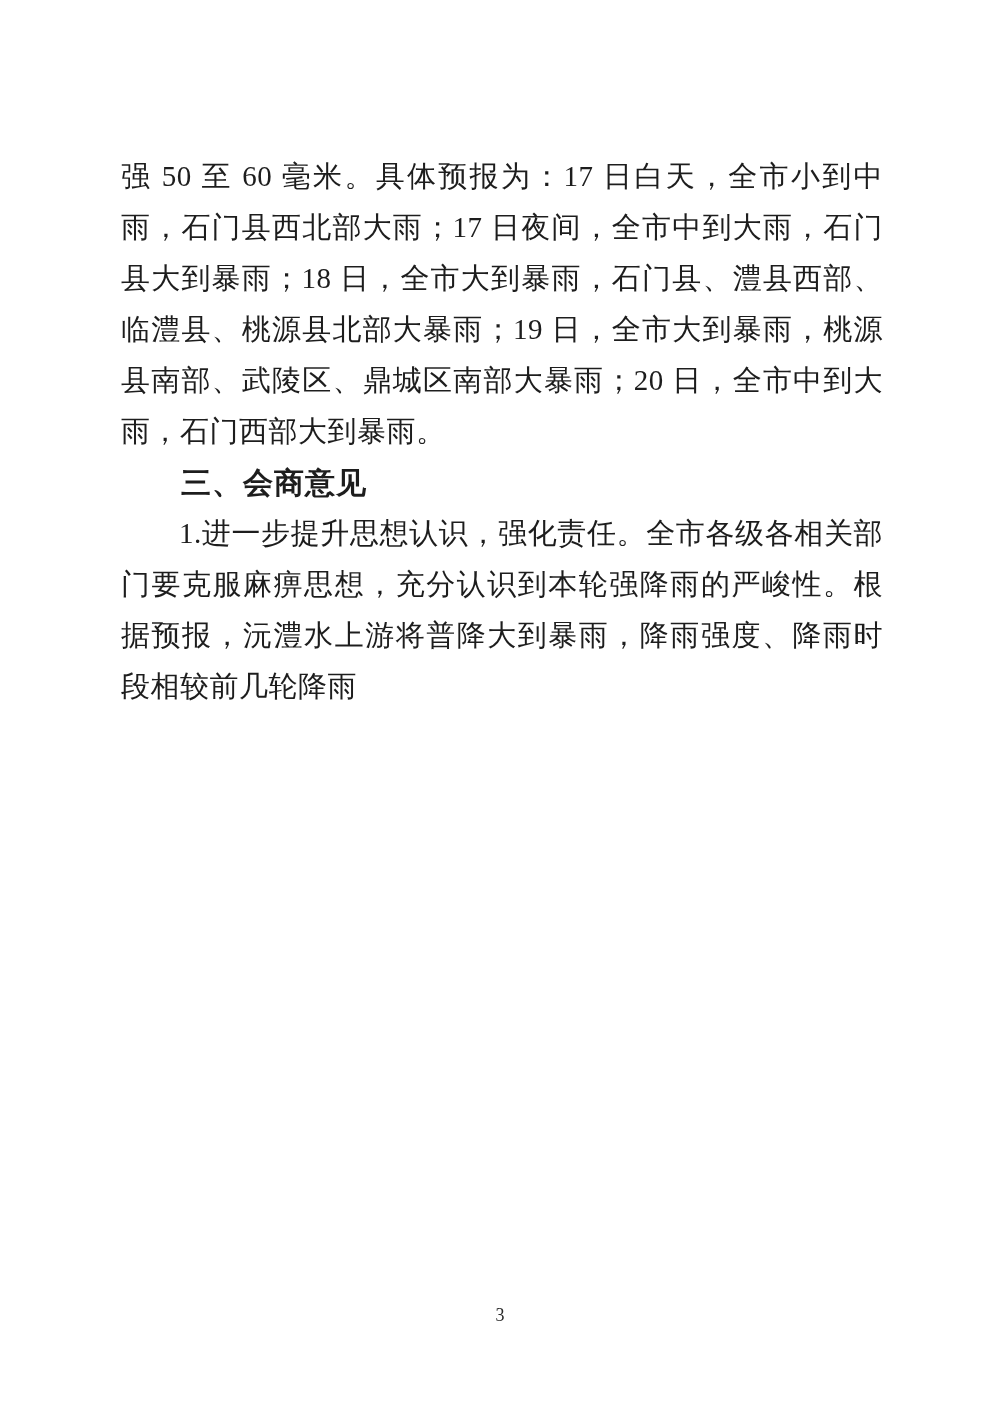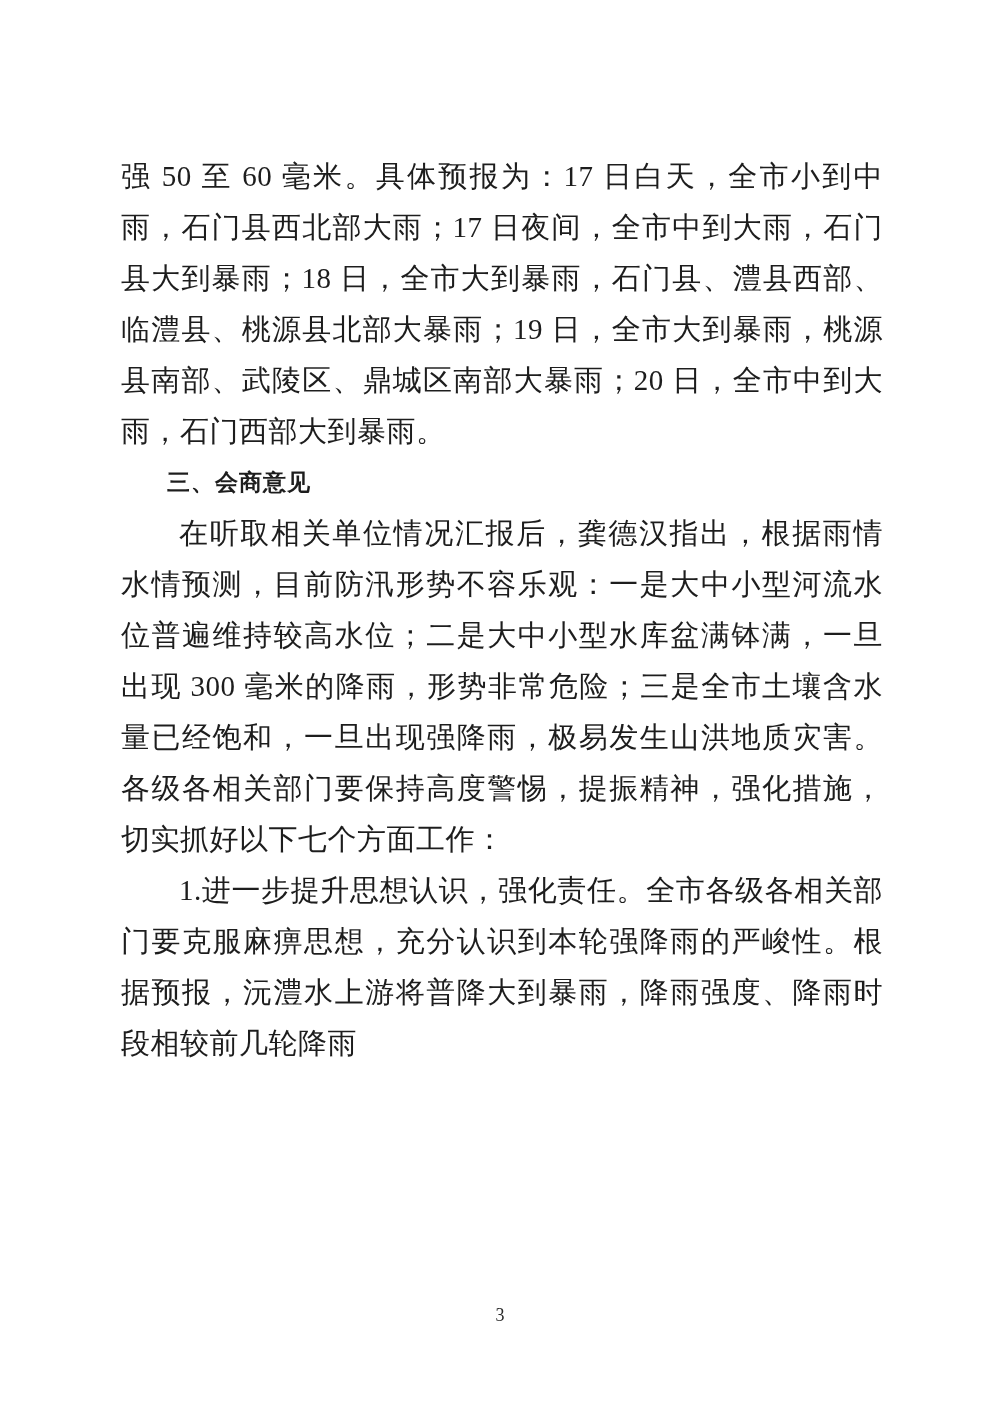--- a/index.html
+++ b/index.html
@@ -32,21 +32,21 @@
     text-indent: 2em;
   }
   .para.no-indent {
     text-indent: 0;
   }
   .heading {
     margin: 0;
     text-indent: 2em;
     font-family: "Liberation Sans", "DejaVu Sans", sans-serif;
     font-weight: bold;
-    font-size: 23px;
+    font-size: 30px;
     line-height: 51px;
     text-align: left;
     letter-spacing: 1px;
   }
   .page-footer {
     position: absolute;
     left: 0;
     top: 1303px;
     width: 100%;
     text-align: center;
@@ -56,18 +56,17 @@
     line-height: 24px;
   }
 </style>
 </head>
 <body>
 
 <div class="page">
   <div class="doc-content">
     <p class="para no-indent">强 50 至 60 毫米。具体预报为：17 日白天，全市小到中雨，石门县西北部大雨；17 日夜间，全市中到大雨，石门县大到暴雨；18 日，全市大到暴雨，石门县、澧县西部、临澧县、桃源县北部大暴雨；19 日，全市大到暴雨，桃源县南部、武陵区、鼎城区南部大暴雨；20 日，全市中到大雨，石门西部大到暴雨。</p>
     <p class="heading">三、会商意见</p>
-    <p class="para">在听取相关单位情况汇报后，龚德汉指出，根据雨情水情预测，目前防汛形势不容乐观：一是大中小型河流水位普遍维持较高水位；二是大中小型水库盆满钵满，一旦出现 300 毫米的降雨，形势非常危险；三是全市土壤含水量已经饱和，一旦出现强降雨，极易发生山洪地质灾害。各级各相关部门要保持高度警惕，提振精神，强化措施，切实抓好以下七个方面工作：</p>
     <p class="para">1.进一步提升思想认识，强化责任。全市各级各相关部门要克服麻痹思想，充分认识到本轮强降雨的严峻性。根据预报，沅澧水上游将普降大到暴雨，降雨强度、降雨时段相较前几轮降雨</p>
   </div>
 
   <div class="page-footer">3</div>
 </div>
 
 </body></html>

